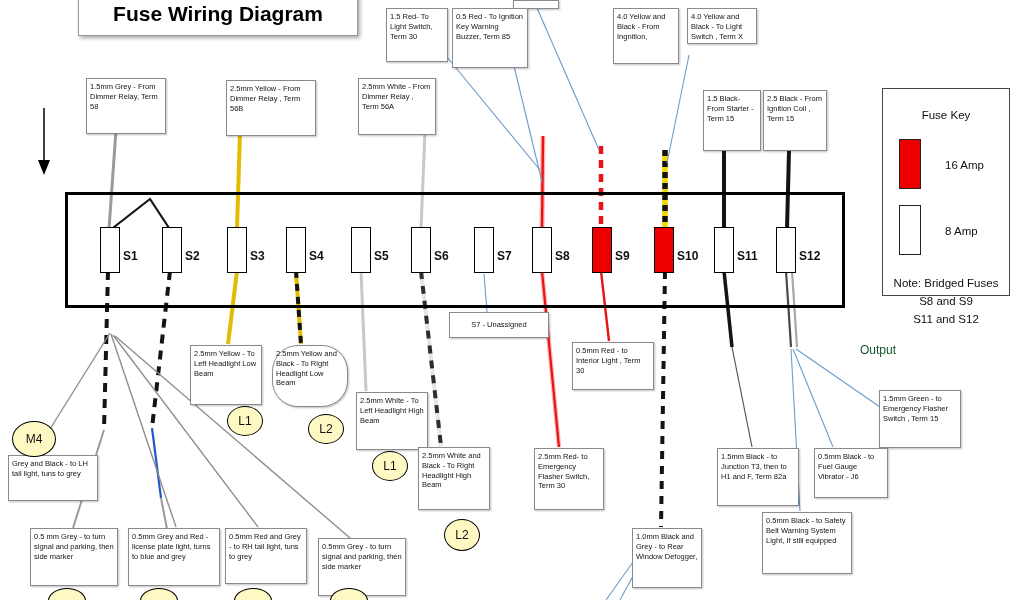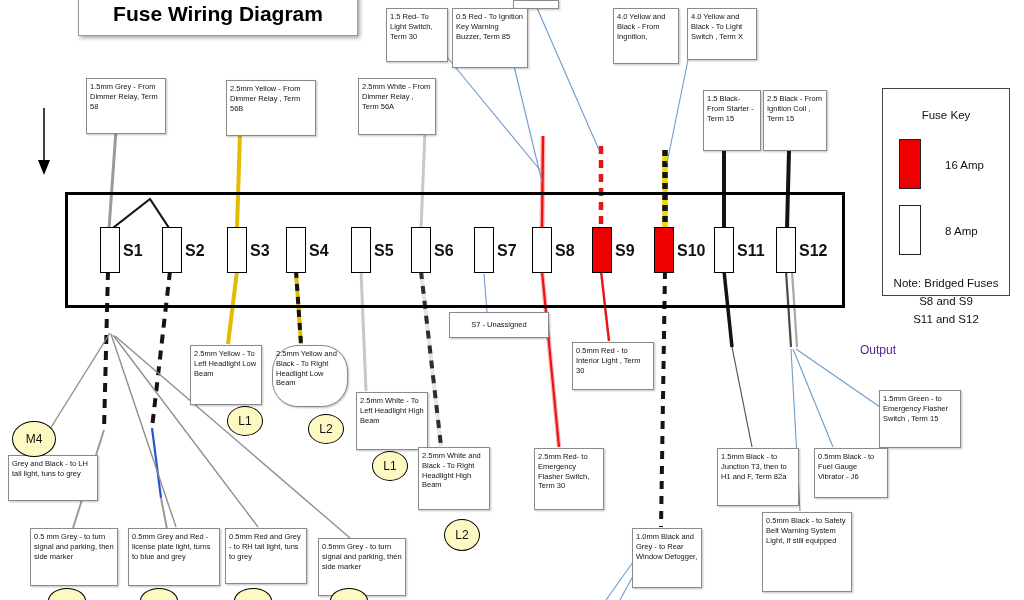--- a/index.html
+++ b/index.html
@@ -6,27 +6,27 @@
   body { font-family:"Liberation Sans", sans-serif; background:#fff; }
   #stage { position:relative; width:1024px; height:600px; background:#fff; overflow:hidden; }
 
   svg#wires { position:absolute; left:0; top:0; z-index:1; }
 
   #fusebox { position:absolute; left:65px; top:192px; width:780px; height:116px;
              border:3.5px solid #000; z-index:2; }
 
   .fuse { position:absolute; top:227px; width:20px; height:46px; border:1.5px solid #000;
           background:#fff; z-index:3; }
-  .fuse-name { position:absolute; top:242px; font-size:16px; font-weight:bold; color:#111; z-index:4; }
+  .fuse-name { position:absolute; top:249px; font-size:12px; font-weight:bold; color:#111; z-index:4; }
 
   .lbl { position:absolute; background:#fff; border:1px solid #8a8a8a; color:#141414;
          font-size:7.5px; line-height:1.3; padding:3px 3px;
          box-shadow:1px 1px 2px rgba(0,0,0,0.25); z-index:5; }
   .center { text-align:center; }
-  .plain { position:absolute; color:#4c1d95; z-index:5; }
+  .plain { position:absolute; color:#14532d; z-index:5; }
 
   .ellipse { position:absolute; border:1.3px solid #000; border-radius:50%; background:#fef9c3;
              display:flex; align-items:center; justify-content:center; font-size:12px;
              color:#111; z-index:5; }
 
   #title { position:absolute; left:78px; top:-8px; width:280px; height:44px; background:#fff;
            border:1px solid #999; box-shadow:2px 2px 4px rgba(0,0,0,0.35);
            display:flex; align-items:center; justify-content:center;
            font-size:21px; font-weight:bold; color:#000; z-index:6; }
 
@@ -144,21 +144,21 @@
   <div class="fuse-name" style="left:497px">S7</div>
   <div class="fuse-name" style="left:555px">S8</div>
   <div class="fuse-name" style="left:615px">S9</div>
   <div class="fuse-name" style="left:677px">S10</div>
   <div class="fuse-name" style="left:737px">S11</div>
   <div class="fuse-name" style="left:799px">S12</div>
 
   <div class="lbl" style="left:386px; top:8px; width:62px; height:54px;">1.5 Red- To Light Switch, Term 30</div>
   <div class="lbl" style="left:452px; top:8px; width:76px; height:60px;">0.5 Red - To Ignition Key Warning Buzzer, Term 85</div>
   <div class="lbl" style="left:613px; top:8px; width:66px; height:56px;">4.0 Yellow and Black - From Ingnition,</div>
-  <div class="lbl" style="left:687px; top:8px; width:70px; height:52px;">4.0 Yellow and Black - To Light Switch , Term X</div>
+  <div class="lbl" style="left:687px; top:8px; width:70px; height:36px;">4.0 Yellow and Black - To Light Switch , Term X</div>
 
   <div class="lbl" style="left:86px; top:78px; width:80px; height:56px;">1.5mm Grey - From Dimmer Relay, Term 58</div>
   <div class="lbl" style="left:226px; top:80px; width:90px; height:56px;">2.5mm Yellow - From Dimmer Relay , Term 56B</div>
   <div class="lbl" style="left:358px; top:78px; width:78px; height:57px;">2.5mm White - From Dimmer Relay , Term 56A</div>
   <div class="lbl" style="left:703px; top:90px; width:58px; height:61px;">1.5 Black- From Starter - Term 15</div>
   <div class="lbl" style="left:763px; top:90px; width:64px; height:61px;">2.5 Black - From Ignition Coil , Term 15</div>
 
   <div id="legend">
     <div class="lg-title">Fuse Key</div>
     <div class="swatch sw1" style="background: rgb(238, 0, 0);"></div>
@@ -173,21 +173,21 @@
   <div class="lbl center" style="left:449px; top:312px; width:100px; height:26px; padding-top:7px;">S7 - Unassigned</div>
   <div class="lbl" style="left:190px; top:345px; width:72px; height:60px;">2.5mm Yellow - To Left Headlight Low Beam</div>
   <div class="lbl" style="left:272px; top:345px; width:76px; height:62px;border-radius:26px;">2.5mm Yellow and Black - To Right Headlight Low Beam</div>
   <div class="lbl" style="left:356px; top:392px; width:72px; height:58px;">2.5mm White - To Left Headlight High Beam</div>
   <div class="lbl" style="left:418px; top:447px; width:72px; height:63px;">2.5mm White and Black - To Right Headlight High Beam</div>
   <div class="lbl" style="left:572px; top:342px; width:82px; height:48px;">0.5mm Red - to Interior Light , Term 30</div>
   <div class="lbl" style="left:534px; top:448px; width:70px; height:62px;">2.5mm Red- to Emergency Flasher Switch, Term 30</div>
   <div class="lbl" style="left:717px; top:448px; width:82px; height:58px;">1.5mm Black - to Junction T3, then to H1 and F, Term 82a</div>
   <div class="lbl" style="left:879px; top:390px; width:82px; height:58px;">1.5mm Green - to Emergency Flasher Switch , Term 15</div>
   <div class="lbl" style="left:814px; top:448px; width:74px; height:50px;">0.5mm Black - to Fuel Gauge Vibrator - J6</div>
-  <div class="lbl" style="left:762px; top:512px; width:90px; height:80px;">0.5mm Black - to Safety Belt Warning System Light, If still equipped</div>
+  <div class="lbl" style="left:762px; top:512px; width:90px; height:62px;">0.5mm Black - to Safety Belt Warning System Light, If still equipped</div>
   <div class="lbl" style="left:632px; top:528px; width:70px; height:60px;">1.0mm Black and Grey - to Rear Window Defogger,</div>
 
   <div class="plain" style="left:860px; top:343px; font-size:12px;">Output</div>
 
   <div class="lbl" style="left:8px; top:455px; width:90px; height:46px;">Grey and Black - to LH tail light, tuns to grey</div>
   <div class="lbl" style="left:30px; top:528px; width:88px; height:58px;">0.5 mm Grey - to turn signal and parking, then side marker</div>
   <div class="lbl" style="left:128px; top:528px; width:92px; height:58px;">0.5mm Grey and Red - license plate light, turns to blue and grey</div>
   <div class="lbl" style="left:225px; top:528px; width:82px; height:56px;">0.5mm Red and Grey - to RH tail light, tuns to grey</div>
   <div class="lbl" style="left:318px; top:538px; width:88px; height:58px;">0.5mm Grey - to turn signal and parking, then side marker</div>
 

